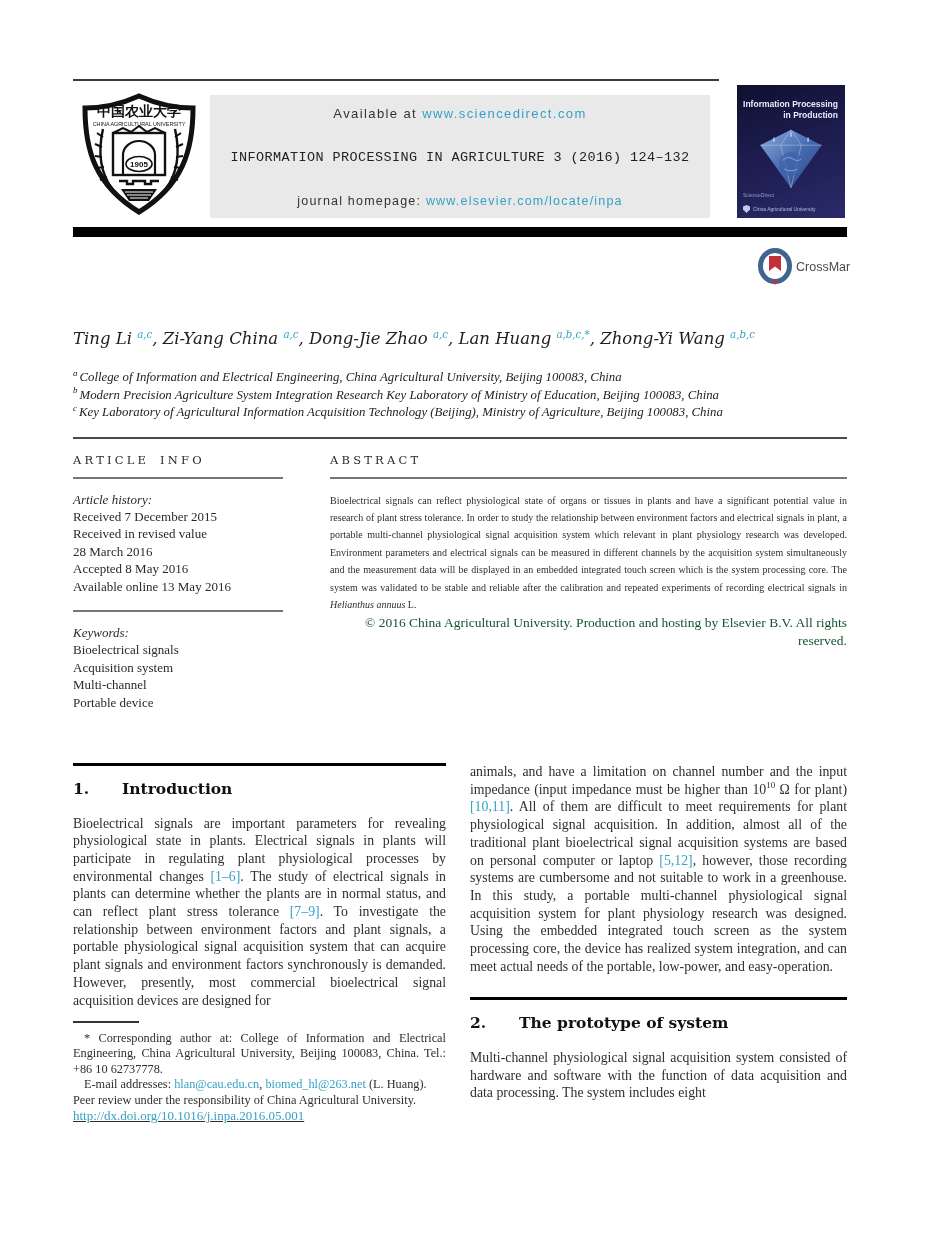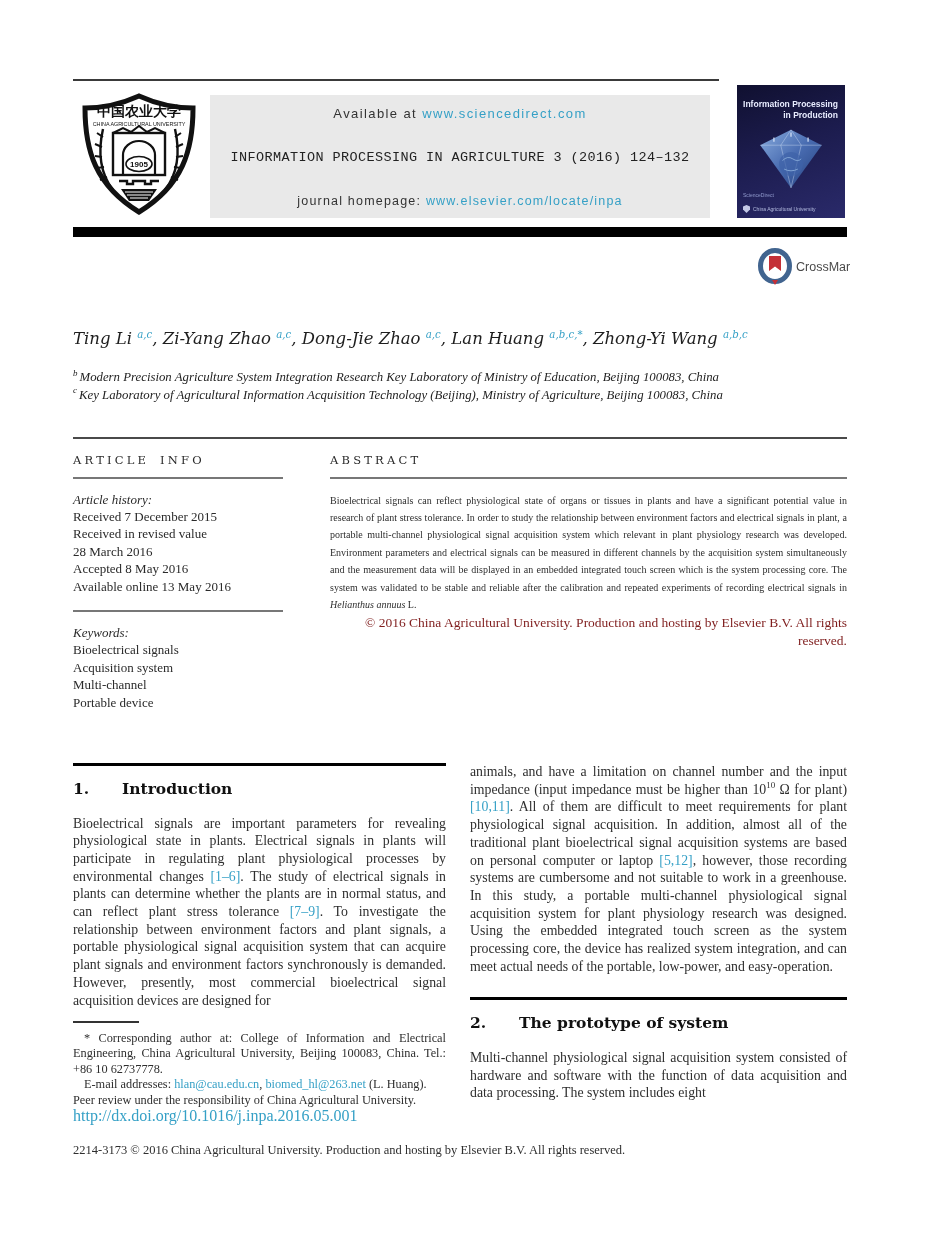--- a/index.html
+++ b/index.html
@@ -63,41 +63,41 @@
 
   
   .info-col { position:absolute; left:73px; top:453px; width:256px; }
   .abs-col  { position:absolute; left:330px; top:453px; width:517px; }
   .sec-small-head { font-family:"DejaVu Serif", serif; font-size:11.5px; letter-spacing:3.2px; word-spacing:4px; color:#2a2a2a; }
   .mid-rule { height:1.5px; background:#777; margin-top:10px; }
   .w210 { width:210px; }
   .info-label { font-style:italic; font-size:13px; margin-top:13px; color:#2a2a2a; }
   .info-line { font-size:13px; line-height:17.6px; color:#2a2a2a; }
   .abs-body { margin-top:13px; font-size:10px; line-height:17.4px; text-align:justify; color:#2e2e2e; }
-  .abs-copy { font-size:13.5px; line-height:17.4px; text-align:right; color:#7f1d1d; margin-top:1px; }
+  .abs-copy { font-size:13.5px; line-height:17.4px; text-align:right; color:#14532d; margin-top:1px; }
 
   
   .col-left  { position:absolute; left:73px;  top:763px; width:373px; }
   .col-right { position:absolute; left:470px; top:763px; width:377px; }
   .sec-rule { height:2.5px; background:#000; }
   .sec-head { display:flex; margin:13px 0 17px; font-family:"DejaVu Serif", serif; font-weight:bold; font-size:15.5px; color:#111; }
   .sec-num { width:49px; flex:none; }
   .body-par { font-size:13.8px; line-height:17.7px; text-align:justify; color:#2e2e2e; }
 
   .seg-link { color:#35a0c6; }
   .seg-sup { font-size:0.65em; vertical-align:super; line-height:0; }
   .seg-suplink { color:#35a0c6; font-size:0.62em; vertical-align:super; line-height:0; }
   .seg-italic { font-style:italic; }
 
   
   .footnote { margin-top:12px; }
   .fn-sep { width:66px; height:1.5px; background:#333; margin-bottom:8px; }
   .fn-text { font-size:12.3px; line-height:15.5px; text-align:justify; color:#2e2e2e; }
   .fn-ind { text-indent:11px; }
-  .doi-line { font-size:16px; line-height:15.5px; }
+  .doi-line { font-size:13px; line-height:15.5px;text-decoration:underline; }
 
   .issn-line { position:absolute; left:73px; top:1143px; width:800px; font-size:12.5px; color:#2e2e2e; }
 
   .s2-block { margin-top:22px; }
 </style>
 </head>
 <body>
 
 <div class="page">
 
@@ -167,23 +167,24 @@
 
   <div class="crossmark">
     <svg viewBox="0 0 92 40" width="92" height="40">
       <ellipse cx="17" cy="19" rx="14.5" ry="15.5" fill="#ffffff" stroke="#41648f" stroke-width="5"></ellipse>
       <polygon points="11,9 23,9 23,24 17,19.5 11,24" fill="#c43037"></polygon>
       <polygon points="14,33 20,33 17,38" fill="#c43037"></polygon>
       <text x="38" y="24" font-size="12.5" fill="#4a4a4a" aria-label="CrossMark">CrossMark</text>
     </svg>
   </div>
 
-  <div class="authors"><span>Ting Li </span><span class="seg-suplink">a,c</span><span>, Zi-Yang Zhao </span><span class="seg-suplink">a,c</span><span>, Dong-Jie Zhao </span><span class="seg-suplink">a,c</span><span>, Lan Huang </span><span class="seg-suplink">a,b,c,*</span><span>, Zhong-Yi Wang </span><span class="seg-suplink">a,b,c</span></div>
+  <div class="authors"><span>Ting Li </span><span class="seg-suplink">a,c</span><span>, Zi-Yang China </span><span class="seg-suplink">a,c</span><span>, Dong-Jie Zhao </span><span class="seg-suplink">a,c</span><span>, Lan Huang </span><span class="seg-suplink">a,b,c,*</span><span>, Zhong-Yi Wang </span><span class="seg-suplink">a,b,c</span></div>
 
   <div class="affils">
+    <div><span class="aff-sup">a</span><span>College of Information and Electrical Engineering, China Agricultural University, Beijing 100083, China</span></div>
     <div><span class="aff-sup">b</span><span>Modern Precision Agriculture System Integration Research Key Laboratory of Ministry of Education, Beijing 100083, China</span></div>
     <div><span class="aff-sup">c</span><span>Key Laboratory of Agricultural Information Acquisition Technology (Beijing), Ministry of Agriculture, Beijing 100083, China</span></div>
   </div>
 
   <div class="full-rule"></div>
 
   <div class="info-col">
     <div class="sec-small-head">ARTICLE INFO</div>
     <div class="mid-rule w210"></div>
     <div class="info-label">Article history:</div>
@@ -229,15 +230,14 @@
     <div class="s2-block">
       <div class="sec-rule"></div>
       <div class="sec-head">
         <span class="sec-num">2.</span>
         <span>The prototype of system</span>
       </div>
       <p class="body-par">Multi-channel physiological signal acquisition system consisted of hardware and software with the function of data acquisition and data processing. The system includes eight</p>
     </div>
   </div>
 
-  <div class="issn-line">2214-3173 © 2016 China Agricultural University. Production and hosting by Elsevier B.V. All rights reserved.</div>
 
 </div>
 
 </body></html>

